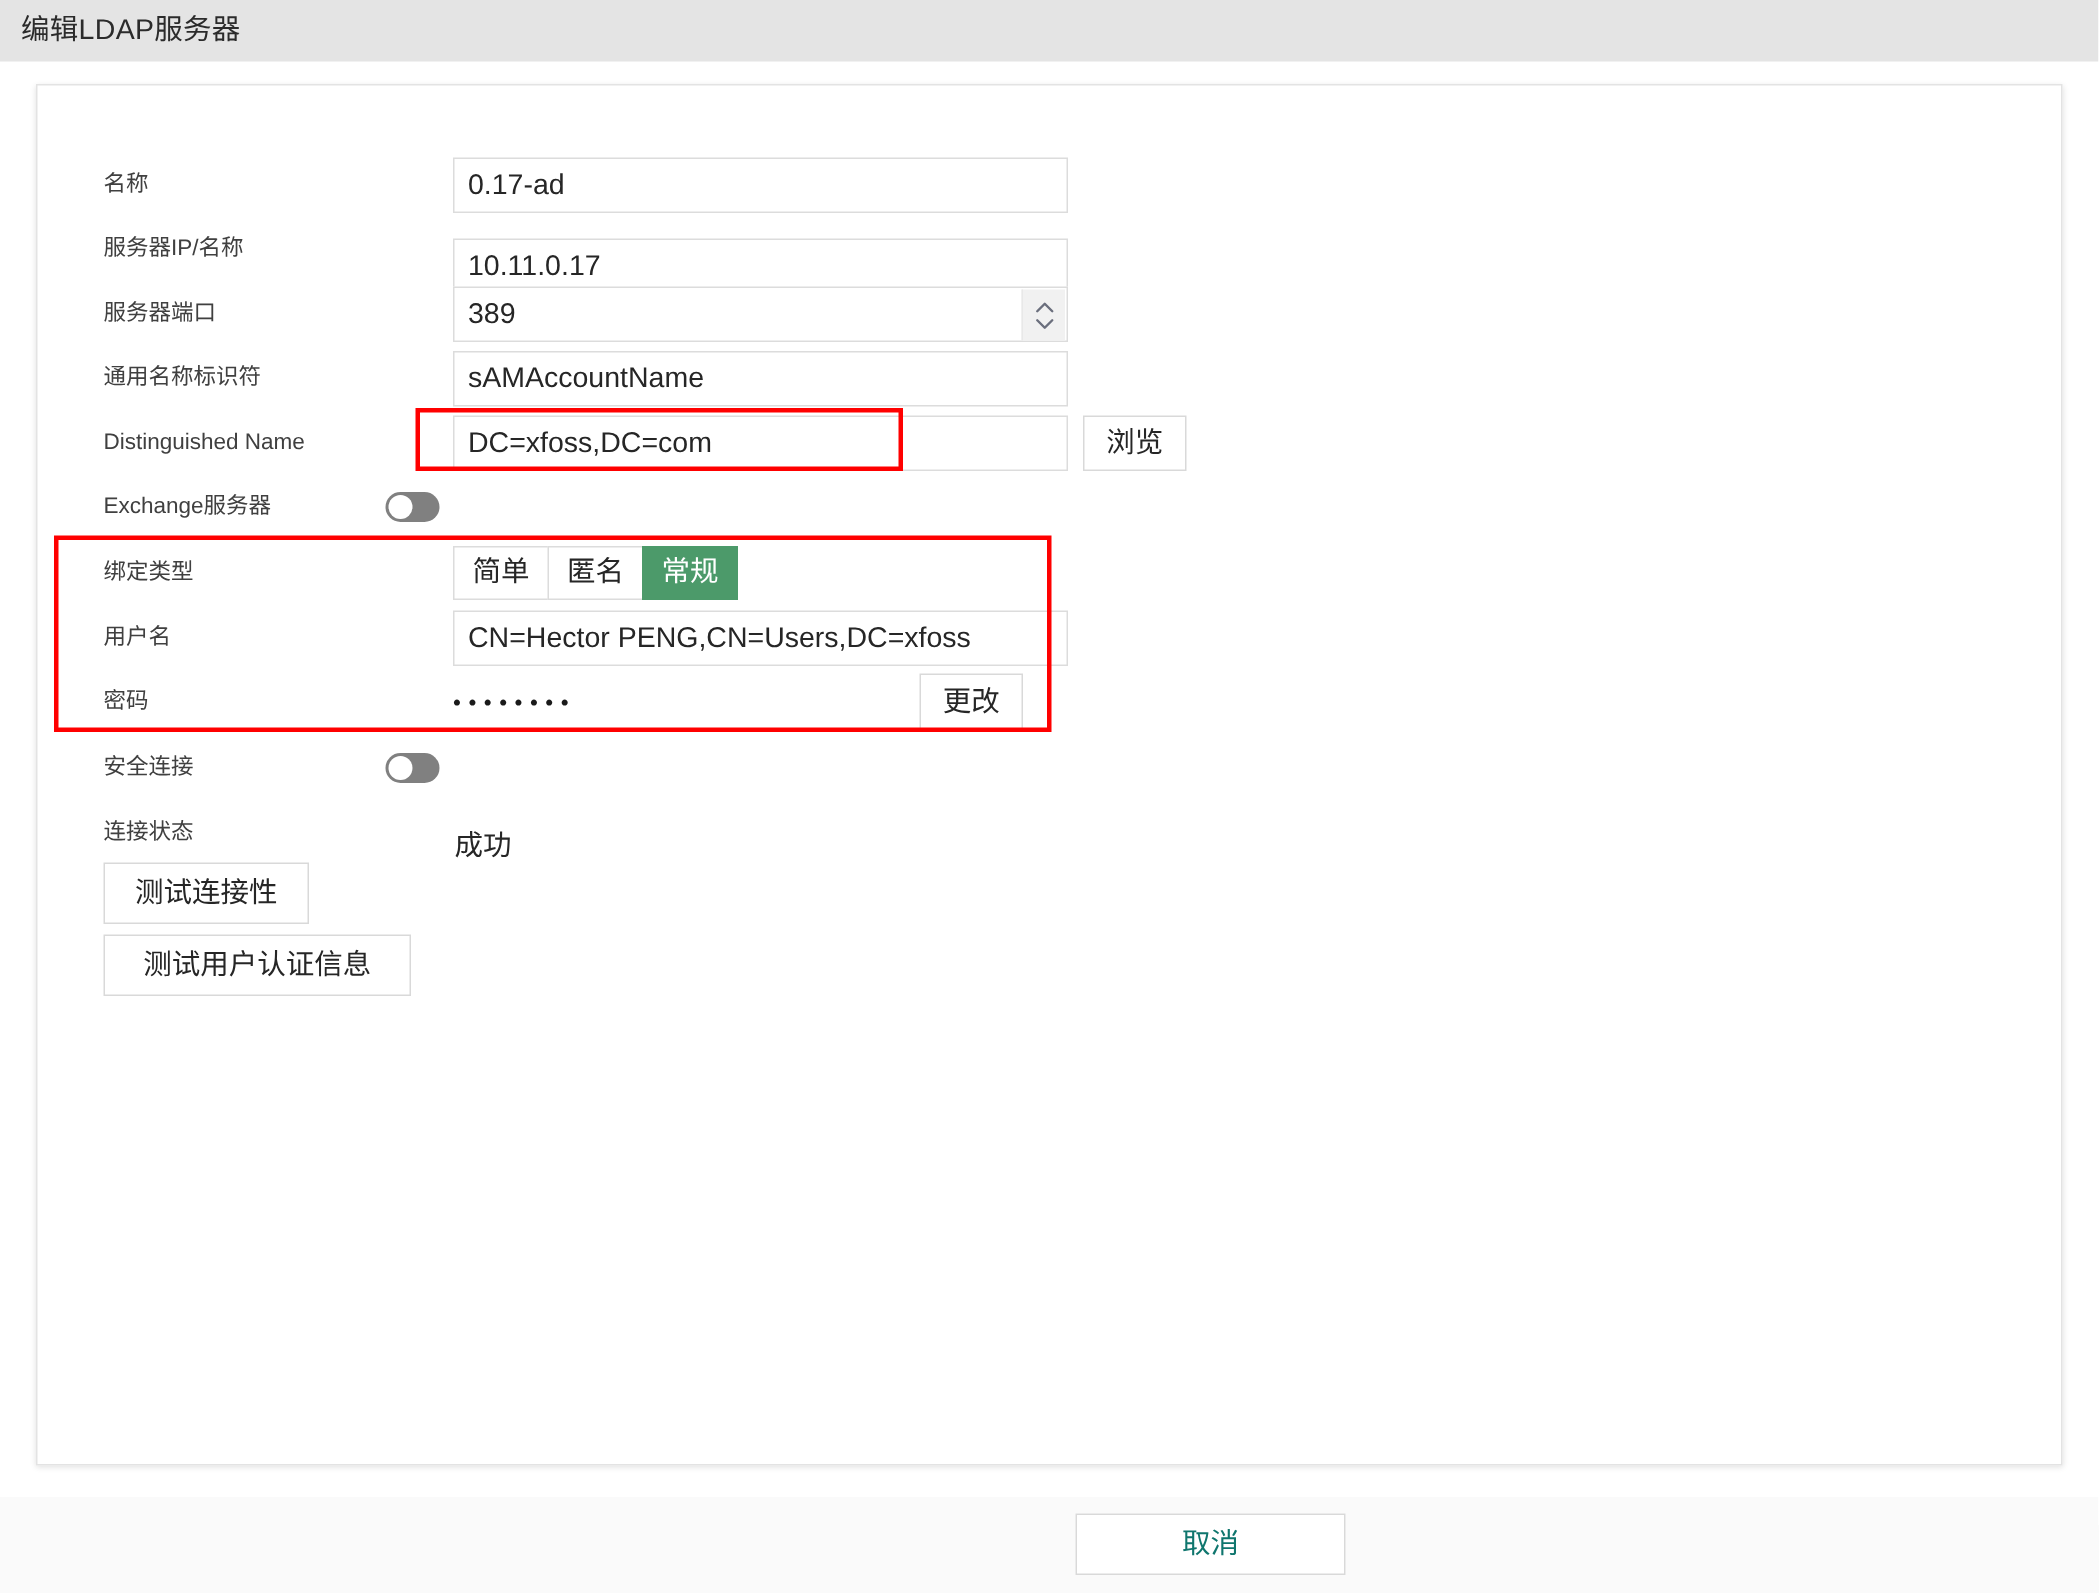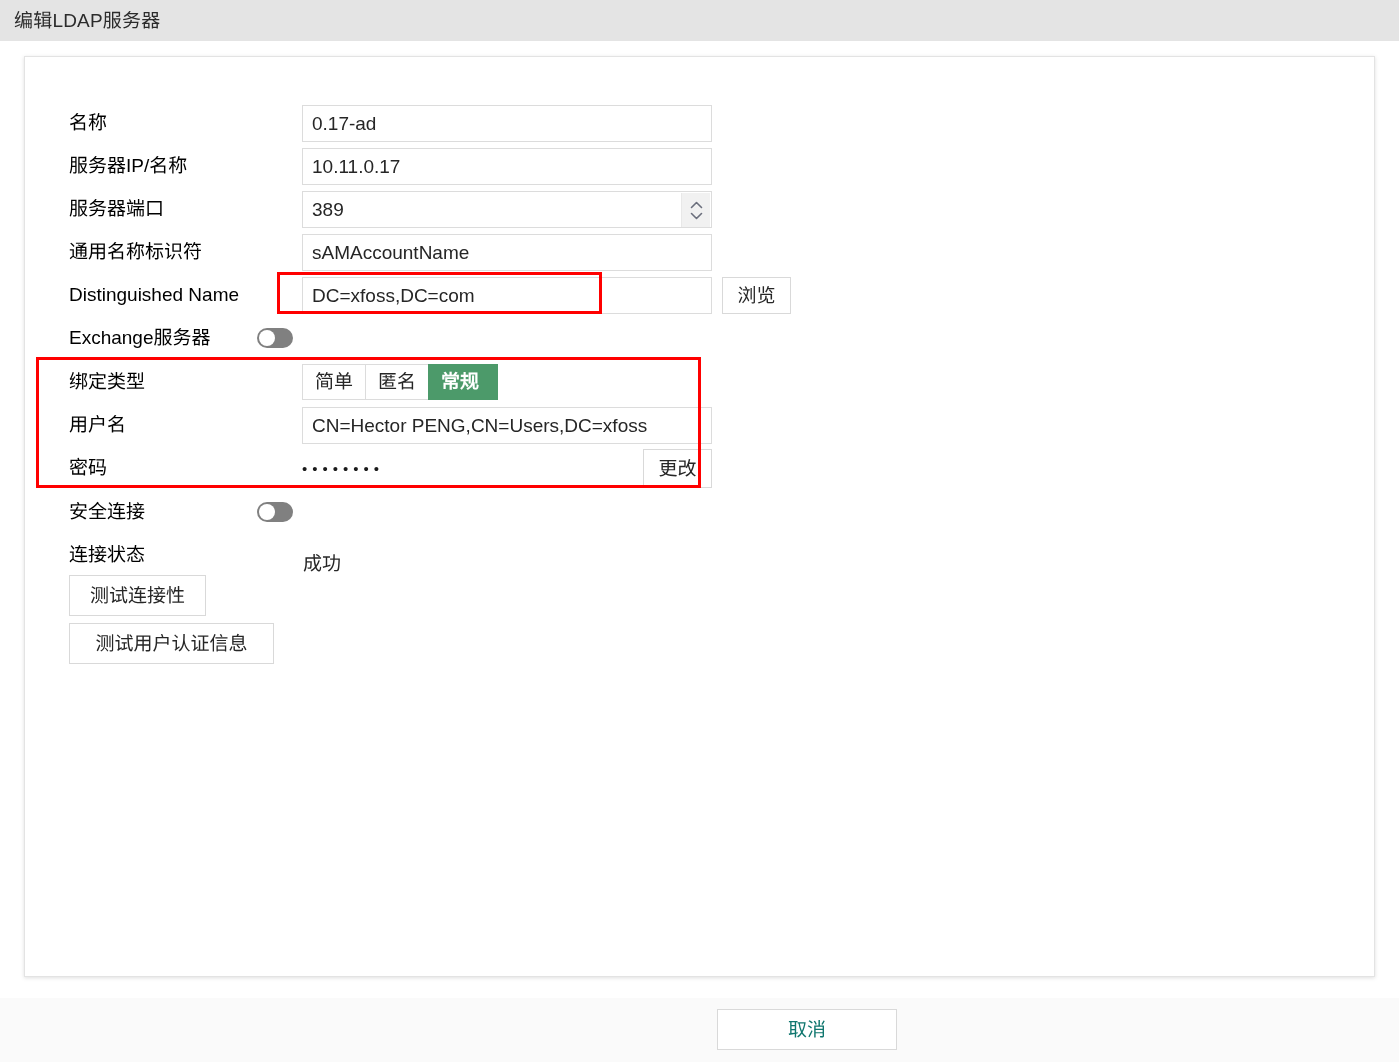--- a/index.html
+++ b/index.html
@@ -52,23 +52,23 @@
 
   
   .row {
     position: absolute;
     left: 0;
     height: 42px;
   }
   .label {
     position: absolute;
     left: 44px;
-    font-size: 19px;
+    font-size: 15px;
     line-height: 42px;
-    color: #000000;
+    color: #404040;
     white-space: nowrap;
   }
   .field {
     position: absolute;
     left: 277px;
     box-sizing: border-box;
     height: 37px;
     border: 1px solid #dcdcdc;
     background: #ffffff;
     font-size: 19px;
@@ -143,21 +143,21 @@
     border-right: none;
     background: #ffffff;
     font-size: 19px;
     line-height: 34px;
     padding: 0 12px;
     color: #262626;
     white-space: nowrap;
     cursor: pointer;
     font-family: "Liberation Sans", "DejaVu Sans", sans-serif;
   }
-  .seg:last-child { border-right: 7px solid #6d28d9; font-weight: bold; }
+  .seg:last-child { border-right: 1px solid #6d28d9; }
   .seg.active {
     background: #4c9a6a;
     border-color: #4c9a6a;
     color: #ffffff;
   }
 
   
   .pwd-dots {
     position: absolute;
     font-size: 15px;
@@ -234,21 +234,21 @@
 
 <div class="card">
 
   <div class="row" style="top:45px;">
     <div class="label">名称</div>
     <div class="field w410" style="top:3px;">0.17-ad</div>
   </div>
 
   <div class="row" style="top:88px;">
     <div class="label">服务器IP/名称</div>
-    <div class="field w410" style="top:3px;">10.11.0.17</div>
+    <div class="field w410" style="top:14px;">10.11.0.17</div>
   </div>
 
   <div class="row" style="top:131px;">
     <div class="label">服务器端口</div>
     <div class="field w410" style="top:3px;position:absolute;">
       <span>389</span>
       <span class="spinner">
         <svg width="13" height="8" viewBox="0 0 13 8">
           <path d="M1.5 6.5 L6.5 1.5 L11.5 6.5" fill="none" stroke="#6b6f7d" stroke-width="1.6" stroke-linecap="round" stroke-linejoin="round"></path>
         </svg>
@@ -287,21 +287,21 @@
   </div>
 
   <div class="row" style="top:347px;">
     <div class="label">用户名</div>
     <div class="field w410" style="top:3px;">CN=Hector PENG,CN=Users,DC=xfoss</div>
   </div>
 
   <div class="row" style="top:390px;">
     <div class="label">密码</div>
     <div class="pwd-dots" style="left:277px;top:3px;">••••••••</div>
-    <div class="btn" style="left:618px;top:2px;width:69px;height:39px;line-height:37px;text-align:center;">更改</div>
+    <div class="btn" style="left:588px;top:2px;width:69px;height:39px;line-height:37px;text-align:center;">更改</div>
   </div>
 
   <div class="row" style="top:434px;">
     <div class="label">安全连接</div>
     <div class="toggle" style="left:232px;top:11px;">
       <div class="knob"></div>
     </div>
   </div>
 
   <div class="row" style="top:477px;">

